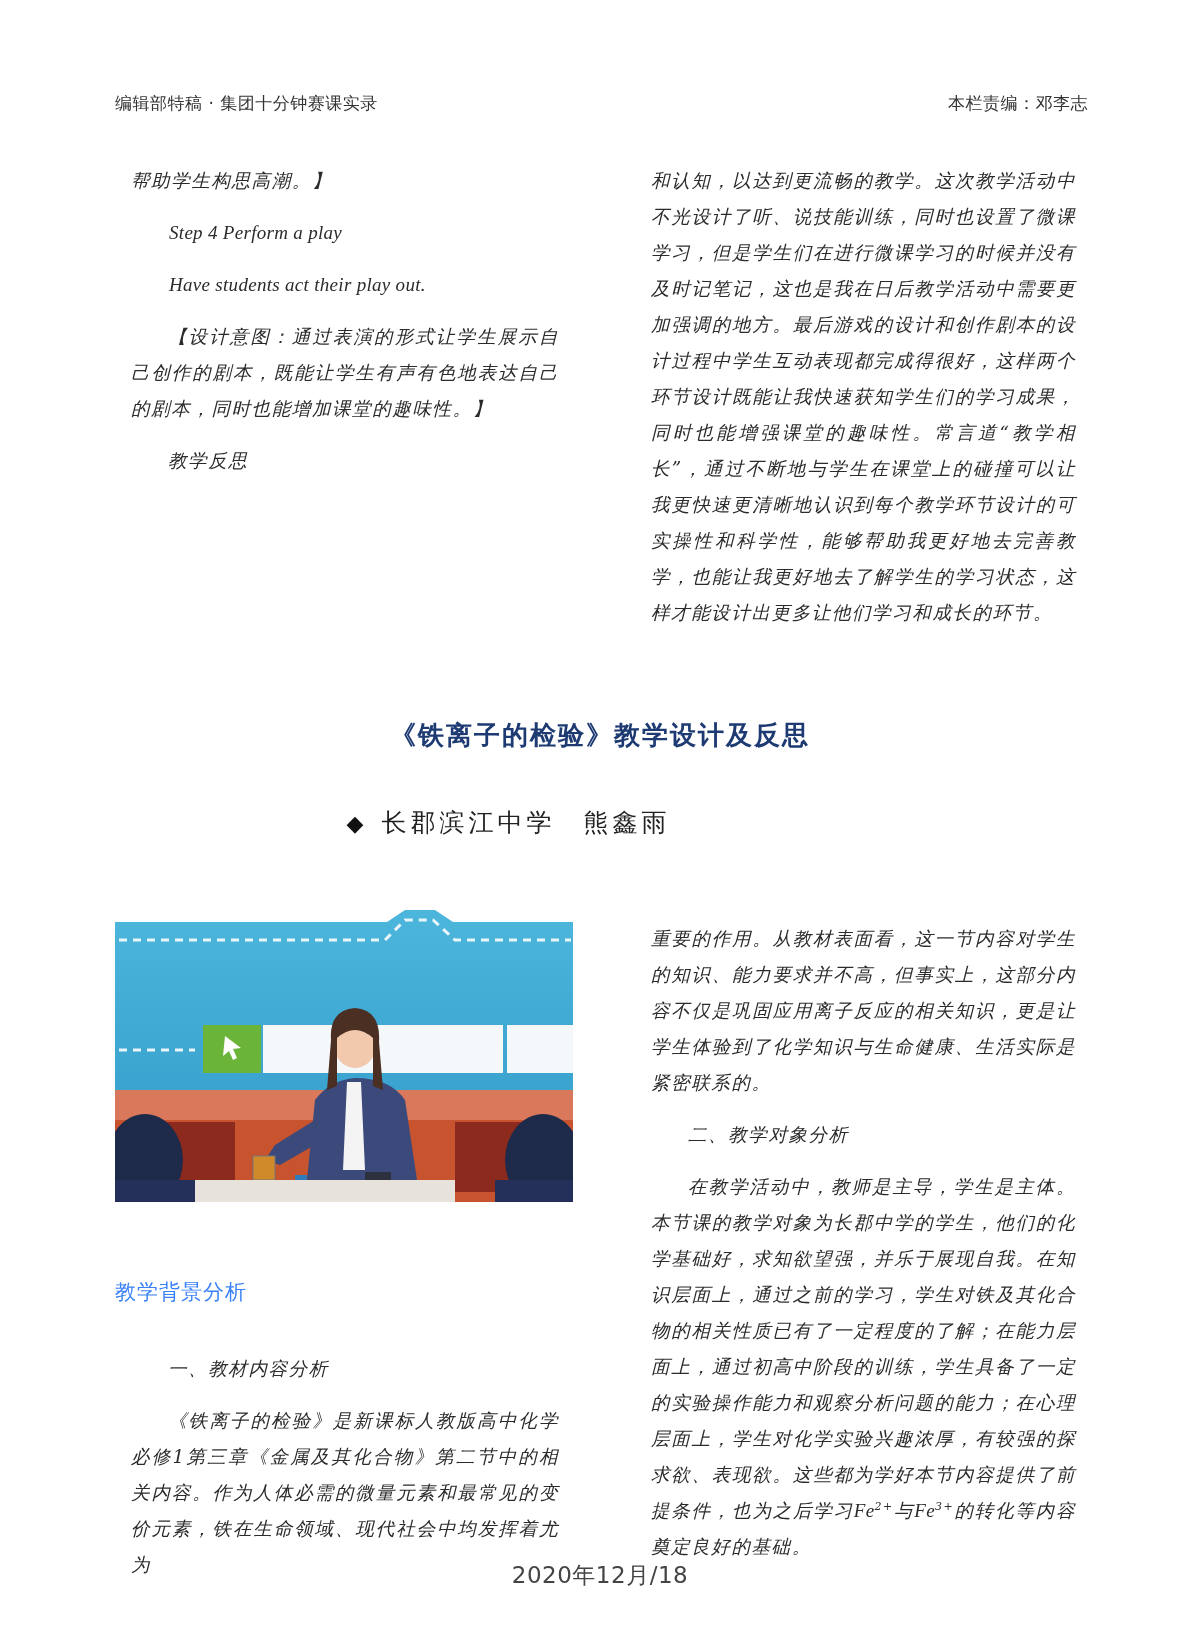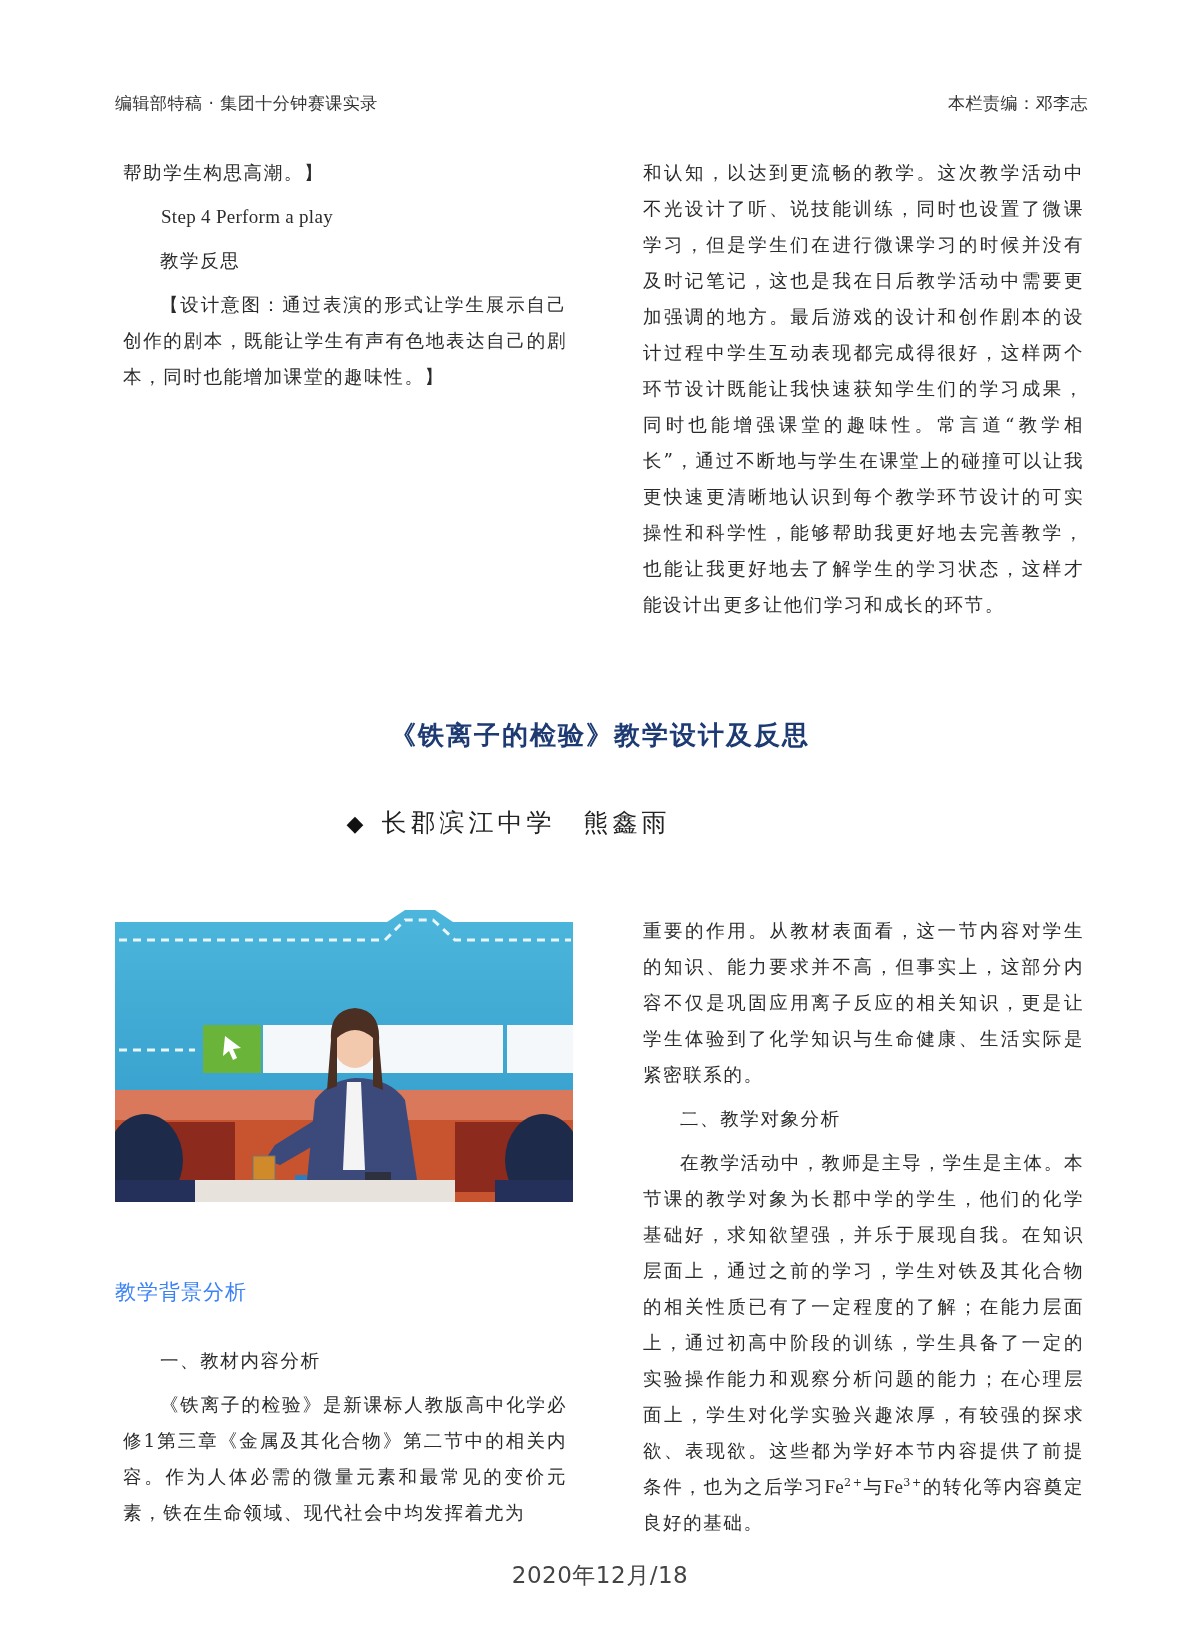--- a/index.html
+++ b/index.html
@@ -3,21 +3,21 @@
   <meta charset="utf-8">
   <style>
     html, body { margin:0; padding:0; background:#ffffff; }
     body { width:1200px; height:1628px; position:relative; overflow:hidden; color:#2a2a2a; }
     .serif { font-family: "DejaVu Serif", "Liberation Serif", serif; }
     .sans { font-family: "DejaVu Sans", "Liberation Sans", sans-serif; }
     .running-head { position:absolute; top:92px; font-size:17px; color:#333; letter-spacing:0.5px; }
     .rh-left { left:115px; }
     .rh-right { right:112px; }
     .col { position:absolute; width:460px; font-size:18.5px; line-height:36px; letter-spacing:1.6px; color:#2b2b2b; }
-    .col p { margin:8px; text-align:justify; text-align-last:left; }
+    .col p { margin:16px; text-align:justify; text-align-last:left;font-style:italic; }
     .indent { text-indent:2em; }
     .en { font-family: "Liberation Serif", serif; letter-spacing:0.3px; font-size:19px; }
     .col-top-left { left:115px; top:147px; }
     .col-top-right { left:635px; top:147px; width:457px; }
     .title { position:absolute; left:0; width:1200px; top:718px; text-align:center; font-family:"DejaVu Serif","Liberation Serif",serif; font-weight:bold; font-size:26px; color:#1d3a72; letter-spacing:2px; }
     .byline { position:absolute; left:0; width:1017px; top:806px; text-align:center; font-size:25px; letter-spacing:4px; color:#222; }
     .byline .diamond { font-size:22px; margin-right:14px; color:#111; }
     .byline .gap { display:inline-block; width:28px; }
     .photo { position:absolute; left:115px; top:910px; width:458px; height:292px; overflow:hidden; background:#3aa7d4; }
     .section-heading { position:absolute; left:115px; top:1278px; font-size:21px; color:#3b82f6; letter-spacing:1px; }
@@ -28,22 +28,23 @@
   </style>
 </head>
 <body>
 
 <div class="running-head rh-left sans">编辑部特稿 · 集团十分钟赛课实录</div>
 <div class="running-head rh-right sans">本栏责编：邓李志</div>
 
 <div class="col col-top-left serif">
   <p>帮助学生构思高潮。】</p>
   <p class="indent en">Step 4 Perform a play</p>
+  <p class="indent en">Have students act their play out.</p>
+  <p class="indent">【设计意图：通过表演的形式让学生展示自己创作的剧本，既能让学生有声有色地表达自己的剧本，同时也能增加课堂的趣味性。】</p>
   <p class="indent">教学反思</p>
-  <p class="indent">【设计意图：通过表演的形式让学生展示自己创作的剧本，既能让学生有声有色地表达自己的剧本，同时也能增加课堂的趣味性。】</p>
 </div>
 
 <div class="col col-top-right serif">
   <p>和认知，以达到更流畅的教学。这次教学活动中不光设计了听、说技能训练，同时也设置了微课学习，但是学生们在进行微课学习的时候并没有及时记笔记，这也是我在日后教学活动中需要更加强调的地方。最后游戏的设计和创作剧本的设计过程中学生互动表现都完成得很好，这样两个环节设计既能让我快速获知学生们的学习成果，同时也能增强课堂的趣味性。常言道“教学相长”，通过不断地与学生在课堂上的碰撞可以让我更快速更清晰地认识到每个教学环节设计的可实操性和科学性，能够帮助我更好地去完善教学，也能让我更好地去了解学生的学习状态，这样才能设计出更多让他们学习和成长的环节。</p>
 </div>
 
 <div class="title">《铁离子的检验》教学设计及反思</div>
 
 <div class="byline serif">
   <span class="diamond">◆</span><span>长郡滨江中学</span><span class="gap"></span><span>熊鑫雨</span>

